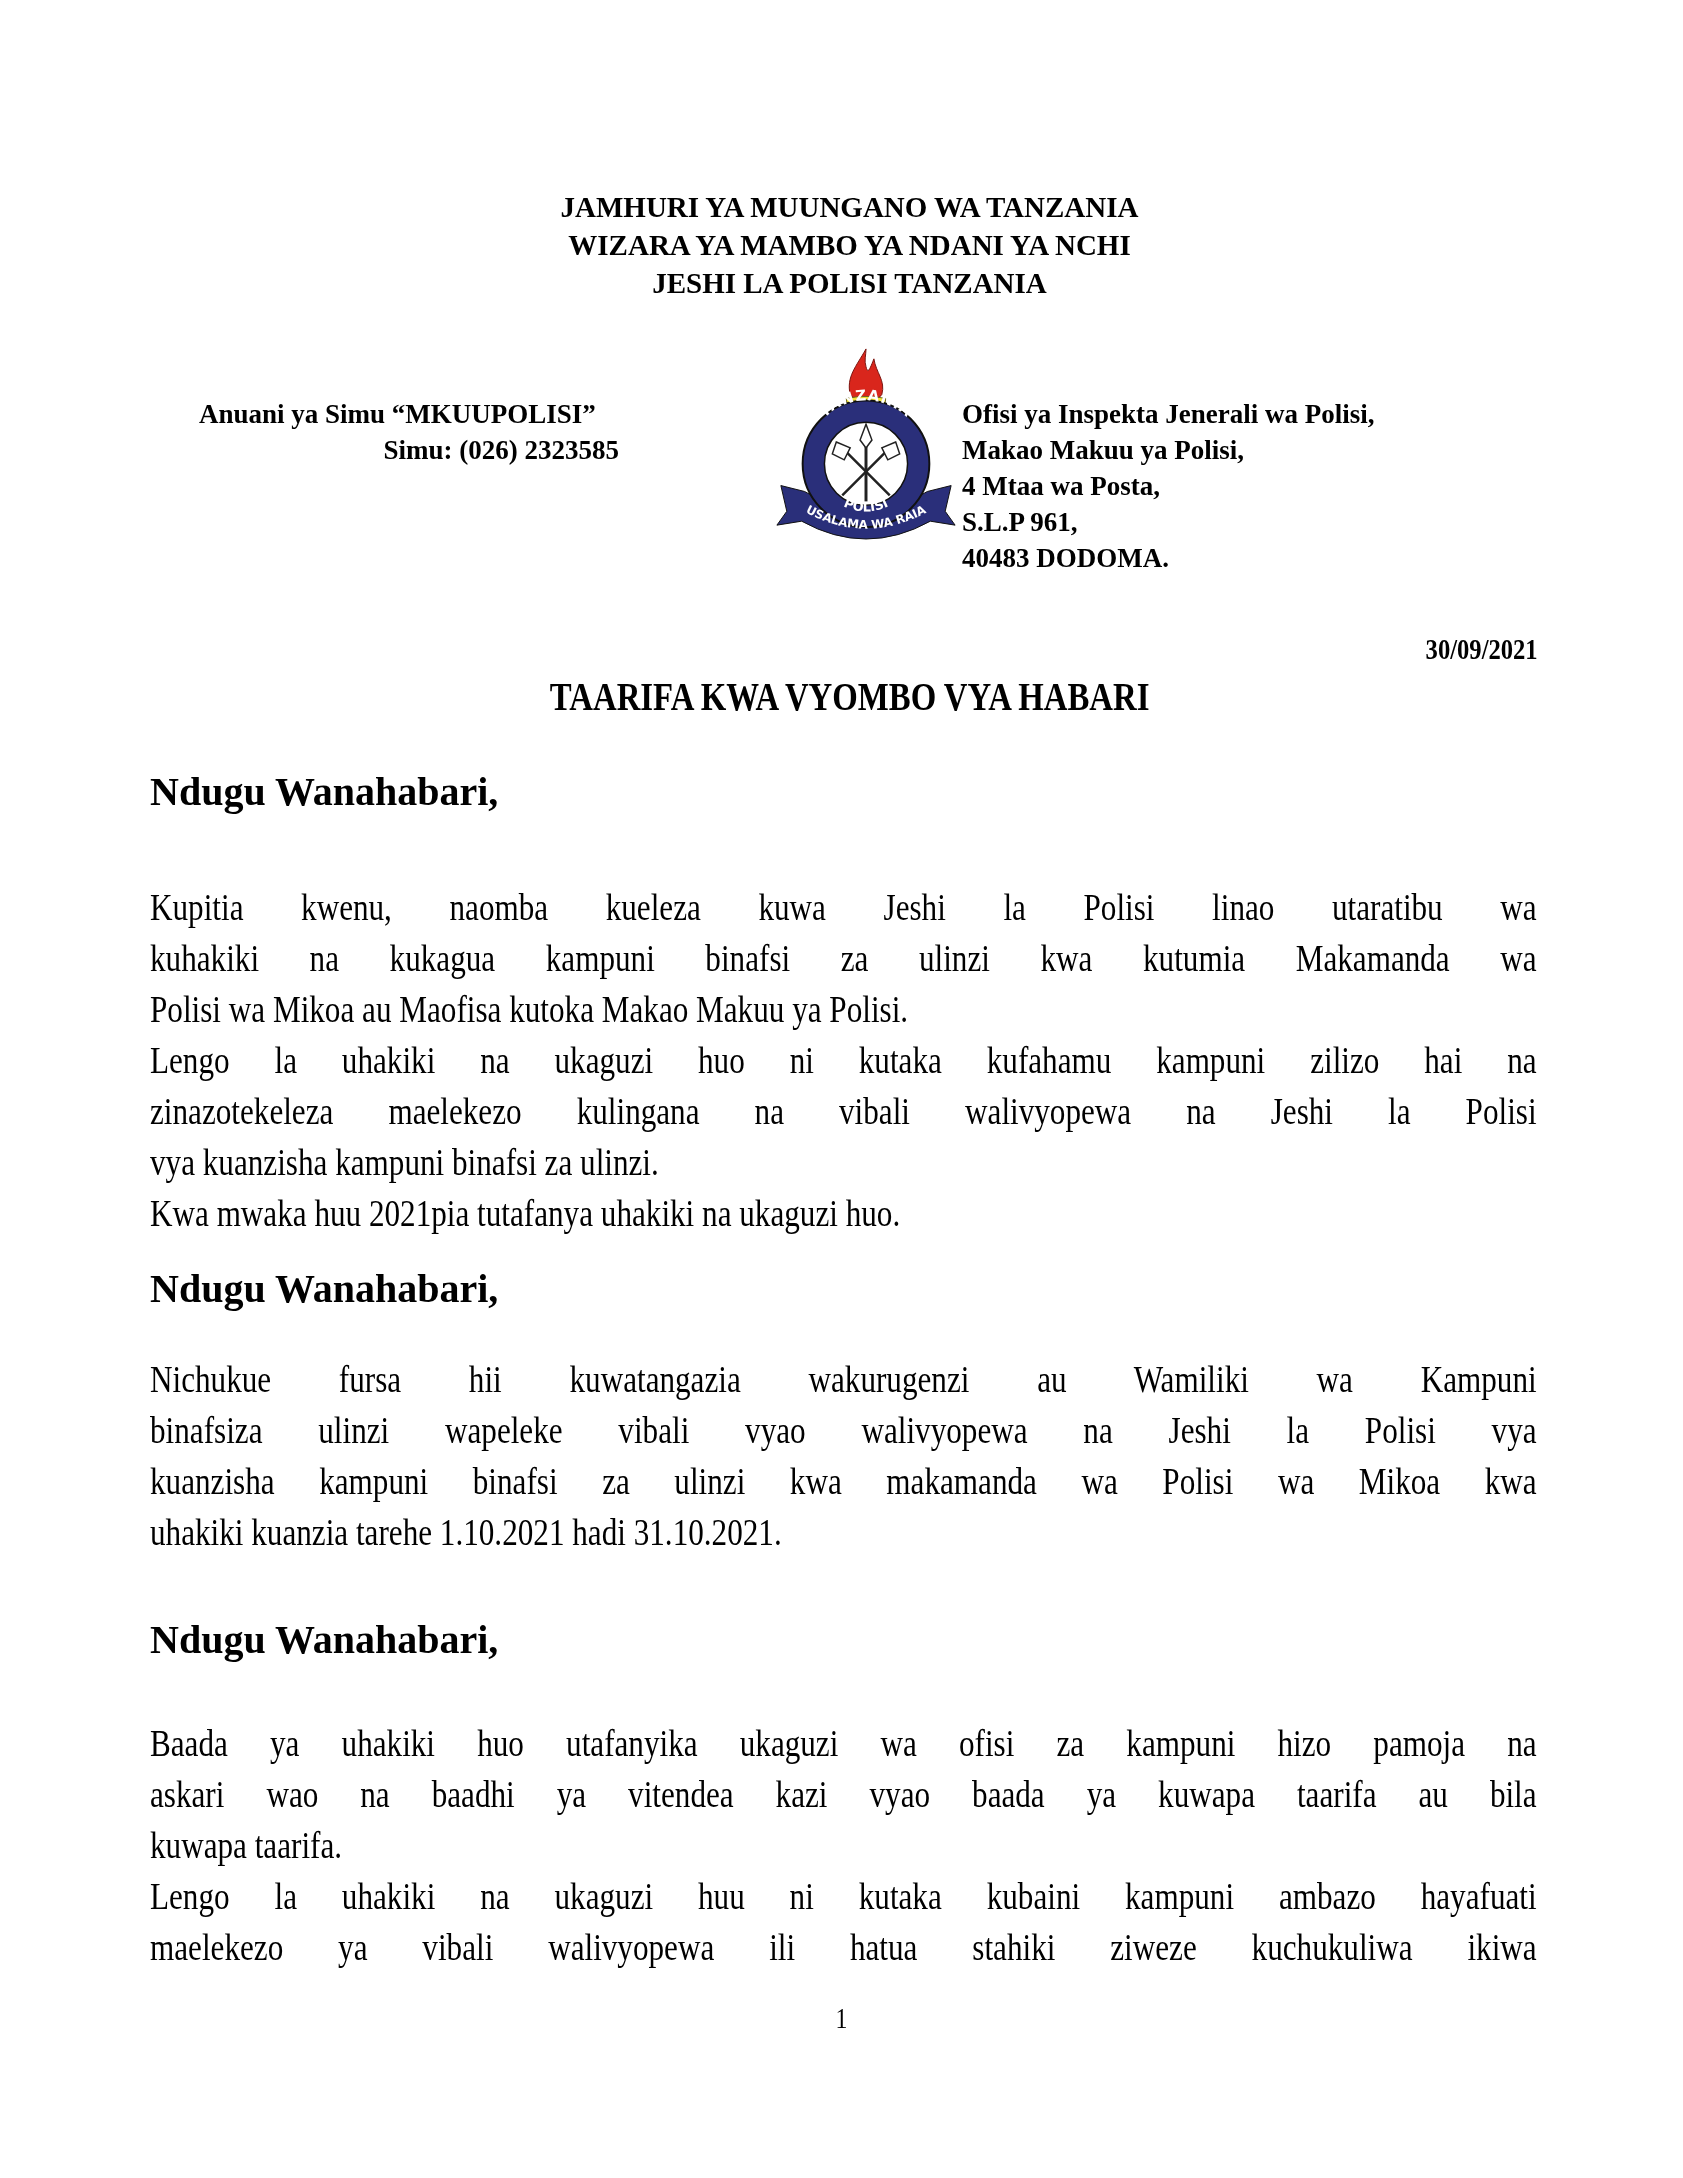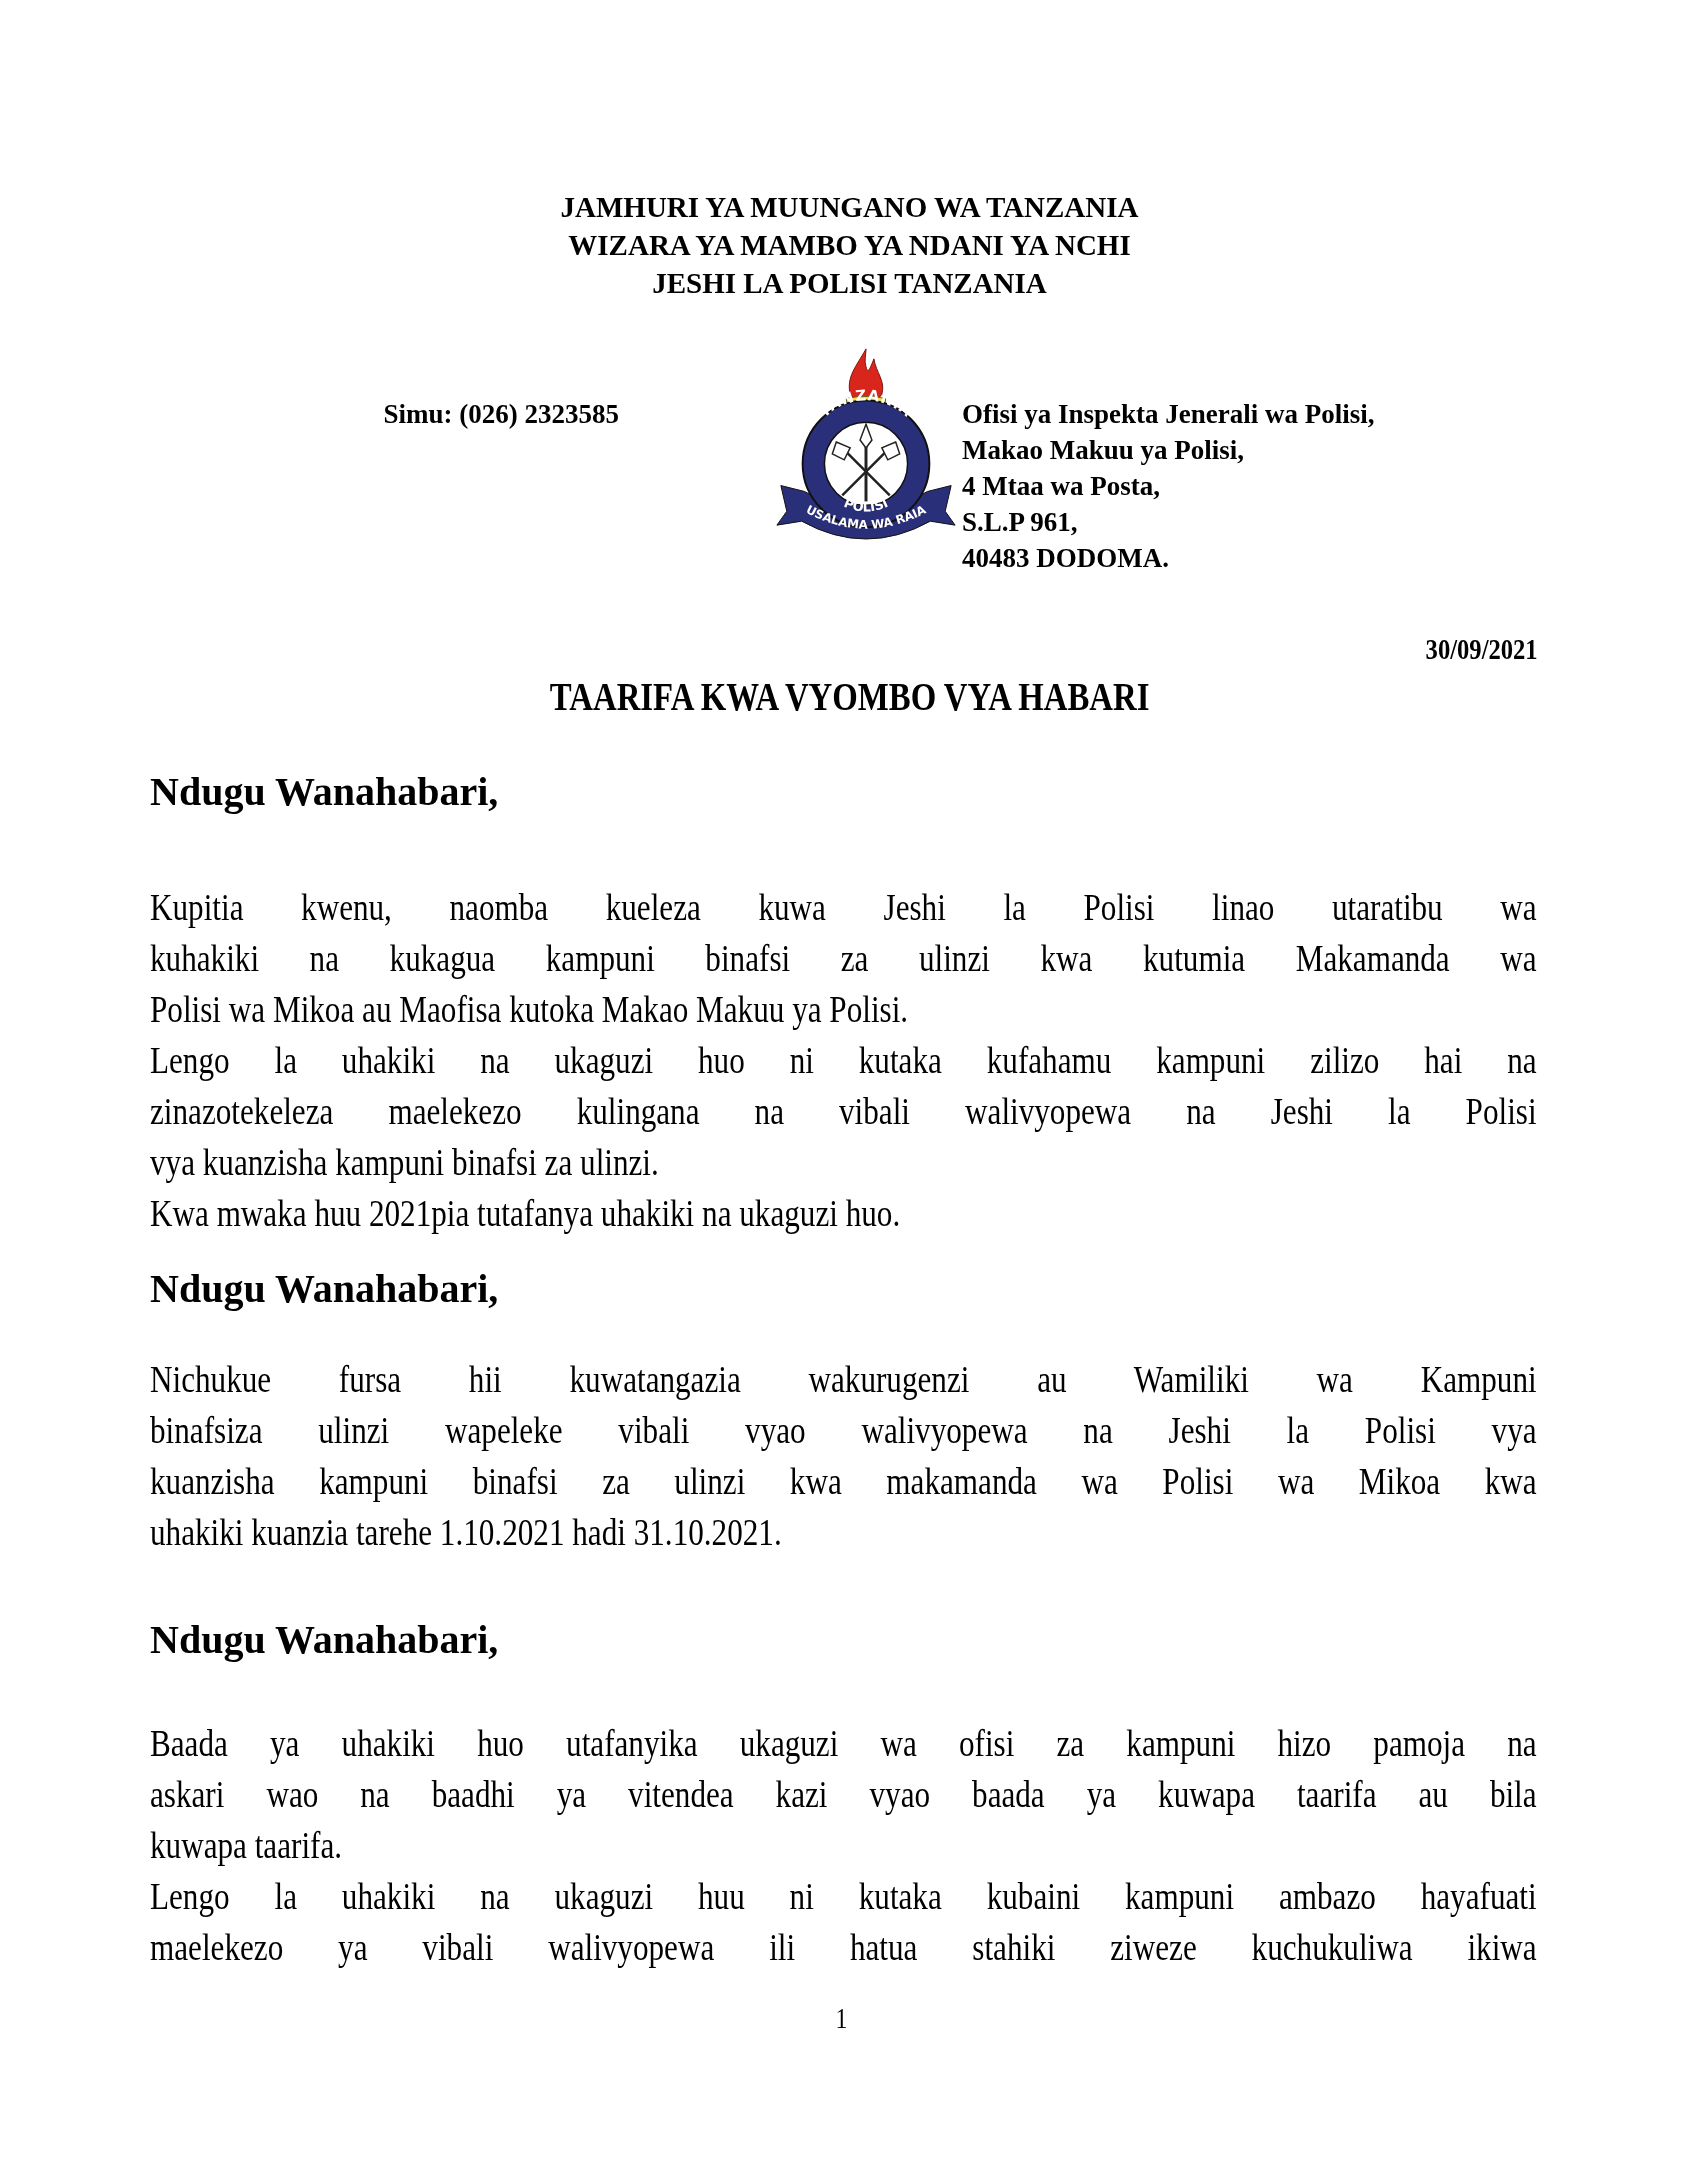--- a/index.html
+++ b/index.html
@@ -25,20 +25,21 @@
 </head>
 <body>
 
 <div class="abs header-block">
   <div>JAMHURI YA MUUNGANO WA TANZANIA</div>
   <div>WIZARA YA MAMBO YA NDANI YA NCHI</div>
   <div>JESHI LA POLISI TANZANIA</div>
 </div>
 
 <div class="abs contact-left">
+  <div class="l0">Anuani ya Simu “MKUUPOLISI”</div>
   <div class="l1">Simu: (026) 2323585</div>
 </div>
 
 <div class="abs emblem">
   <svg width="198" height="208" viewBox="0 0 200 210">
     <defs>
       <path id="arcTop" d="M 42 122 A 58 58 0 0 1 158 122"></path>
       <path id="arcBot" d="M 56 150 A 50 50 0 0 0 144 150"></path>
       <path id="arcRib" d="M 30 172 Q 100 215 170 172"></path>
     </defs>

